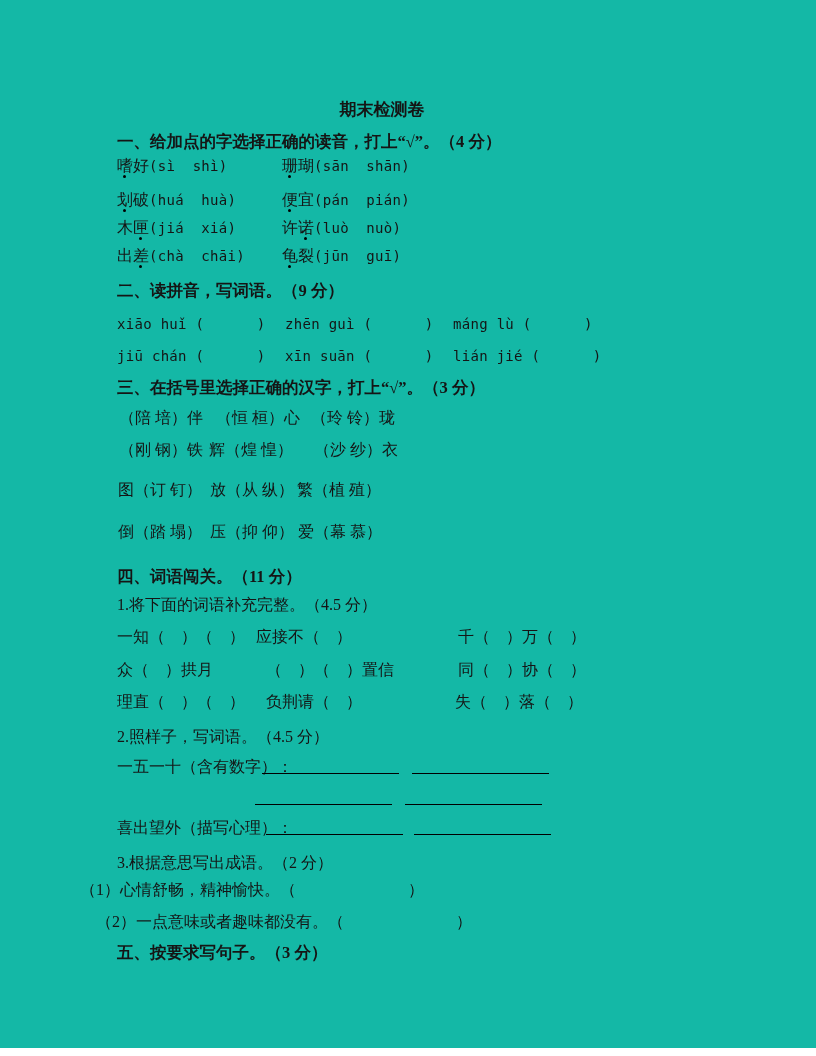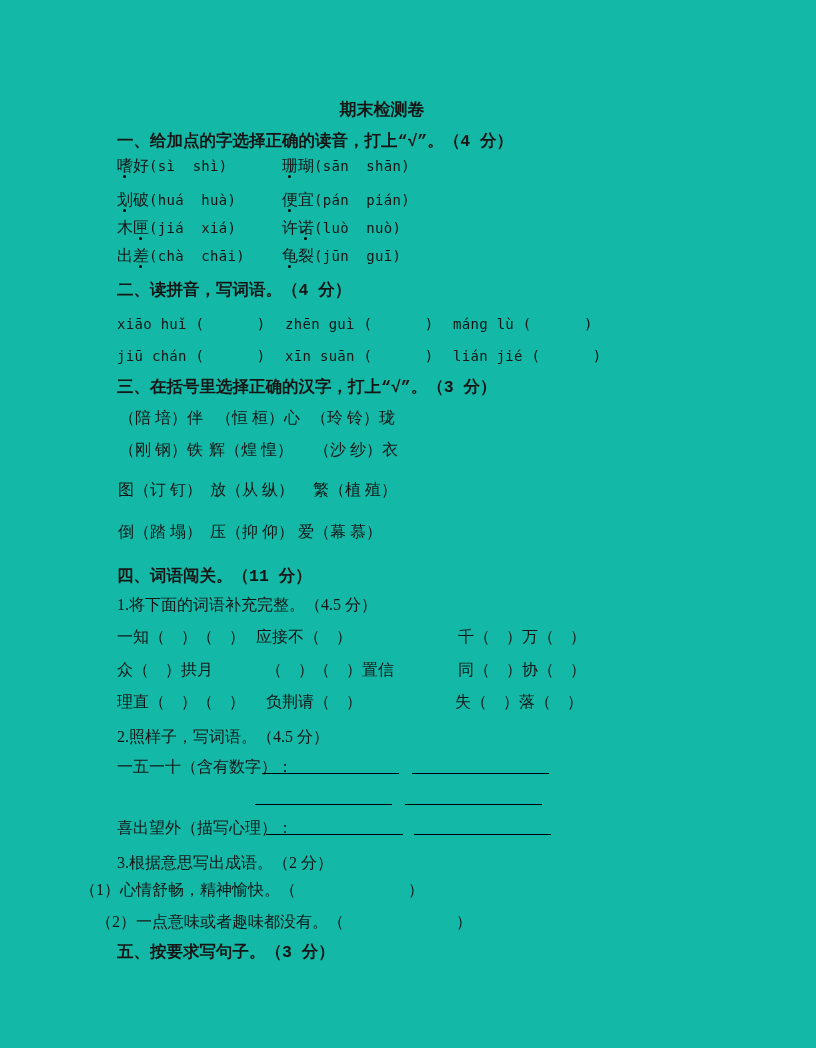--- a/index.html
+++ b/index.html
@@ -8,21 +8,21 @@
     font-family:"Liberation Serif","DejaVu Serif",serif;
     color:#151515; overflow:hidden;
   }
   .line { position:absolute; left:0; width:816px; white-space:pre; font-size:16px; line-height:22px; }
   .indent { padding-left:117px; box-sizing:border-box; }
   .title-line {
     width:764px; text-align:center; font-size:17px; font-weight:bold;
     font-family:"Liberation Sans","DejaVu Sans",sans-serif;
   }
   .hdr {
-    font-family:Liberation Mono, monospace;
+    font-family:Liberation Serif, serif;
     font-weight:bold; font-size:16.5px;
   }
   .cell { position:absolute; top:0; white-space:pre; }
   .py { font-family:"DejaVu Sans Mono","Liberation Mono",monospace; font-size:14px; letter-spacing:0.3px; }
   .dotted { position:relative; }
   .dotted::after {
     content:""; position:absolute; left:50%; bottom:-4px;
     width:3px; height:3px; margin-left:-2px; border-radius:50%; background:#000;
   }
   .ul { position:absolute; top:3px; height:14px; border-bottom:1.5px solid #000; width:137px; }
@@ -46,21 +46,21 @@
   </div>
   <div class="line" style="top:217px">
     <span class="cell" style="left:117px"><span>木</span><span class="dotted">匣</span><span></span><span class="py">(jiá  xiá)</span></span>
     <span class="cell" style="left:282px"><span>许</span><span class="dotted">诺</span><span></span><span class="py">(luò  nuò)</span></span>
   </div>
   <div class="line" style="top:245px">
     <span class="cell" style="left:117px"><span>出</span><span class="dotted">差</span><span></span><span class="py">(chà  chāi)</span></span>
     <span class="cell" style="left:282px"><span></span><span class="dotted">龟</span><span>裂</span><span class="py">(jūn  guī)</span></span>
   </div>
 
-  <div class="line hdr indent" style="top:280px">二、读拼音，写词语。（4 分）</div>
+  <div class="line hdr indent" style="top:280px">二、读拼音，写词语。（9 分）</div>
   <div class="line" style="top:313px">
     <span class="cell py" style="left:117px">xiāo huǐ (      )</span>
     <span class="cell py" style="left:285px">zhēn guì (      )</span>
     <span class="cell py" style="left:453px">máng lù (      )</span>
   </div>
   <div class="line" style="top:345px">
     <span class="cell py" style="left:117px">jiū chán (      )</span>
     <span class="cell py" style="left:285px">xīn suān (      )</span>
     <span class="cell py" style="left:453px">lián jié (      )</span>
   </div>
@@ -72,21 +72,21 @@
     <span class="cell" style="left:311px">（玲 铃）珑</span>
   </div>
   <div class="line" style="top:439px">
     <span class="cell" style="left:119px">（刚 钢）铁</span>
     <span class="cell" style="left:209px">辉（煌 惶）</span>
     <span class="cell" style="left:314px">（沙 纱）衣</span>
   </div>
   <div class="line" style="top:479px">
     <span class="cell" style="left:118px">图（订 钉）</span>
     <span class="cell" style="left:210px">放（从 纵）</span>
-    <span class="cell" style="left:313px">繁（植 殖）</span>
+    <span class="cell" style="left:297px">繁（植 殖）</span>
   </div>
   <div class="line" style="top:521px">
     <span class="cell" style="left:118px">倒（踏 塌）</span>
     <span class="cell" style="left:210px">压（抑 仰）</span>
     <span class="cell" style="left:298px">爱（幕 慕）</span>
   </div>
 
   <div class="line hdr indent" style="top:566px">四、词语闯关。（11 分）</div>
   <div class="line indent" style="top:594px">1.将下面的词语补充完整。（4.5 分）</div>
   <div class="line" style="top:626px">

